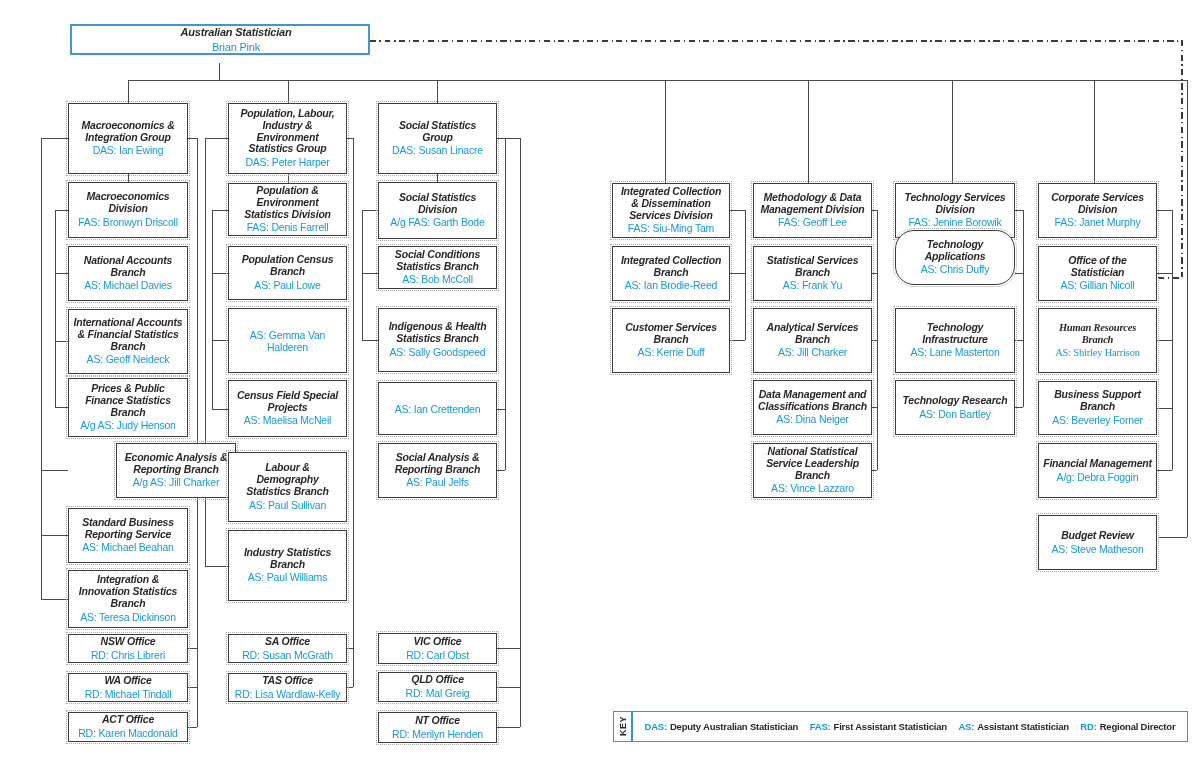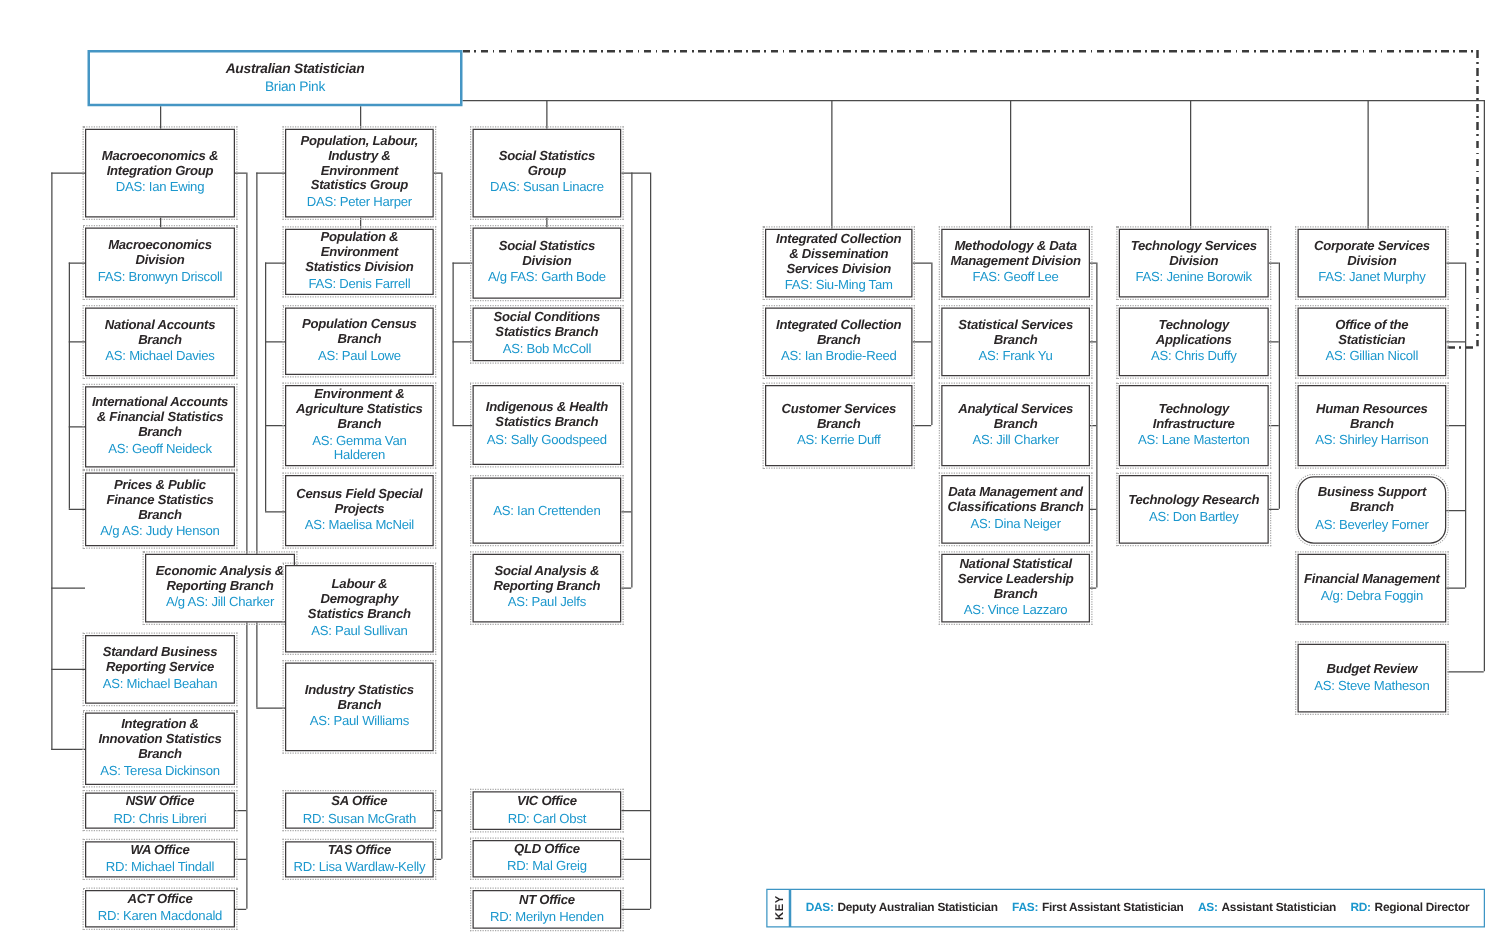--- a/index.html
+++ b/index.html
@@ -51,21 +51,21 @@
   }
   .key-entry { display:inline-flex; gap:3px; }
   .key-entry .abbr { color:#1b97cd; font-weight:600; }
   .key-entry .desc { color:#2b2728; font-weight:600; }
 </style>
 </head>
 <body>
 
 <div class="canvas">
 
-  <div class="box rootbox" style="left:70px; top:40px; width:300px; height:45px;padding-left:36px;">
+  <div class="box rootbox" style="left:70px; top:24px; width:300px; height:31px;padding-left:36px;">
     <span class="t">Australian Statistician</span>
     <span class="n">Brian Pink</span>
   </div>
 
   <div id="boxes">
       <div>
         <div class="box" style="left: 68px; top: 103px; width: 120px; height: 71px;">
           <span class="t">Macroeconomics &amp; Integration Group</span>
           <span class="n">DAS: Ian Ewing</span>
         </div>
@@ -117,21 +117,20 @@
         </div>
         <div class="box" style="left: 228px; top: 183px; width: 119px; height: 53px;">
           <span class="t">Population &amp; Environment Statistics Division</span>
           <span class="n">FAS: Denis Farrell</span>
         </div>
         <div class="box" style="left: 228px; top: 246px; width: 119px; height: 54px;">
           <span class="t">Population Census Branch</span>
           <span class="n">AS: Paul Lowe</span>
         </div>
         <div class="box" style="left: 228px; top: 308px; width: 119px; height: 65px;">
-          <span class="t">Environment &amp; Agriculture Statistics Branch</span>
           <span class="n">AS: Gemma Van Halderen</span>
         </div>
         <div class="box" style="left: 228px; top: 380px; width: 119px; height: 57px;">
           <span class="t">Census Field Special Projects</span>
           <span class="n">AS: Maelisa McNeil</span>
         </div>
         <div class="box" style="left: 228px; top: 452px; width: 119px; height: 70px;">
           <span class="t">Labour &amp; Demography Statistics Branch</span>
           <span class="n">AS: Paul Sullivan</span>
         </div>
@@ -219,21 +218,21 @@
         <div class="box" style="left: 753px; top: 443px; width: 119px; height: 55px;">
           <span class="t">National Statistical Service Leadership Branch</span>
           <span class="n">AS: Vince Lazzaro</span>
         </div>
       </div>
       <div>
         <div class="box" style="left: 895px; top: 183px; width: 120px; height: 55px;">
           <span class="t">Technology Services Division</span>
           <span class="n">FAS: Jenine Borowik</span>
         </div>
-        <div class="box" style="left: 895px; top: 246px; width: 120px; height: 55px;">
+        <div class="box" style="left: 895px; top: 230px; width: 120px; height: 55px; border-radius: 19px;">
           <span class="t">Technology Applications</span>
           <span class="n">AS: Chris Duffy</span>
         </div>
         <div class="box" style="left: 895px; top: 308px; width: 120px; height: 65px;">
           <span class="t">Technology Infrastructure</span>
           <span class="n">AS: Lane Masterton</span>
         </div>
         <div class="box" style="left: 895px; top: 380px; width: 120px; height: 55px;">
           <span class="t">Technology Research</span>
           <span class="n">AS: Don Bartley</span>
@@ -241,25 +240,25 @@
       </div>
       <div>
         <div class="box" style="left: 1038px; top: 183px; width: 119px; height: 55px;">
           <span class="t">Corporate Services Division</span>
           <span class="n">FAS: Janet Murphy</span>
         </div>
         <div class="box" style="left: 1038px; top: 246px; width: 119px; height: 55px;">
           <span class="t">Office of the Statistician</span>
           <span class="n">AS: Gillian Nicoll</span>
         </div>
-        <div class="box" style="left: 1038px; top: 308px; width: 119px; height: 65px;">
+        <div class="box" style="left: 1038px; top: 308px; width: 119px; height: 65px; font-family: Liberation Serif, serif;">
           <span class="t">Human Resources Branch</span>
           <span class="n">AS: Shirley Harrison</span>
         </div>
-        <div class="box" style="left: 1038px; top: 381px; width: 119px; height: 54px; border-radius: 13px;">
+        <div class="box" style="left: 1038px; top: 381px; width: 119px; height: 54px;">
           <span class="t">Business Support Branch</span>
           <span class="n">AS: Beverley Forner</span>
         </div>
         <div class="box" style="left: 1038px; top: 443px; width: 119px; height: 55px;">
           <span class="t">Financial Management</span>
           <span class="n">A/g: Debra Foggin</span>
         </div>
         <div class="box" style="left: 1038px; top: 515px; width: 119px; height: 55px;">
           <span class="t">Budget Review</span>
           <span class="n">AS: Steve Matheson</span>

